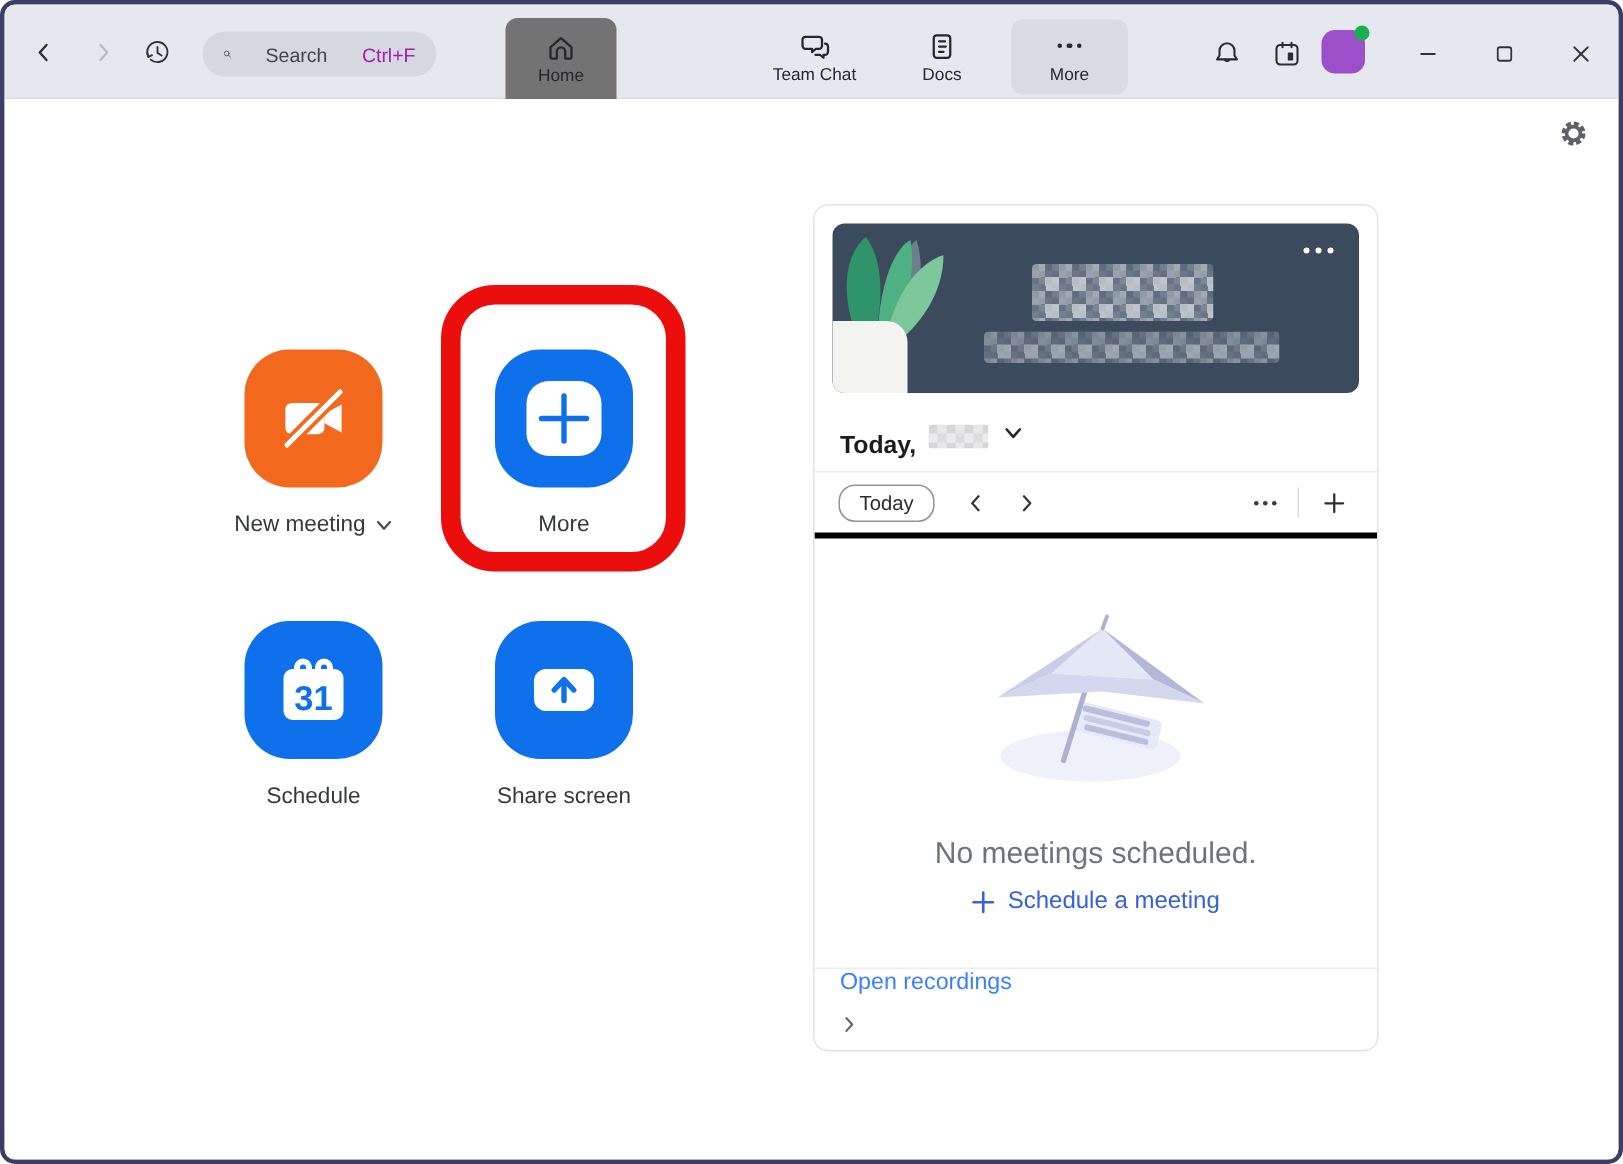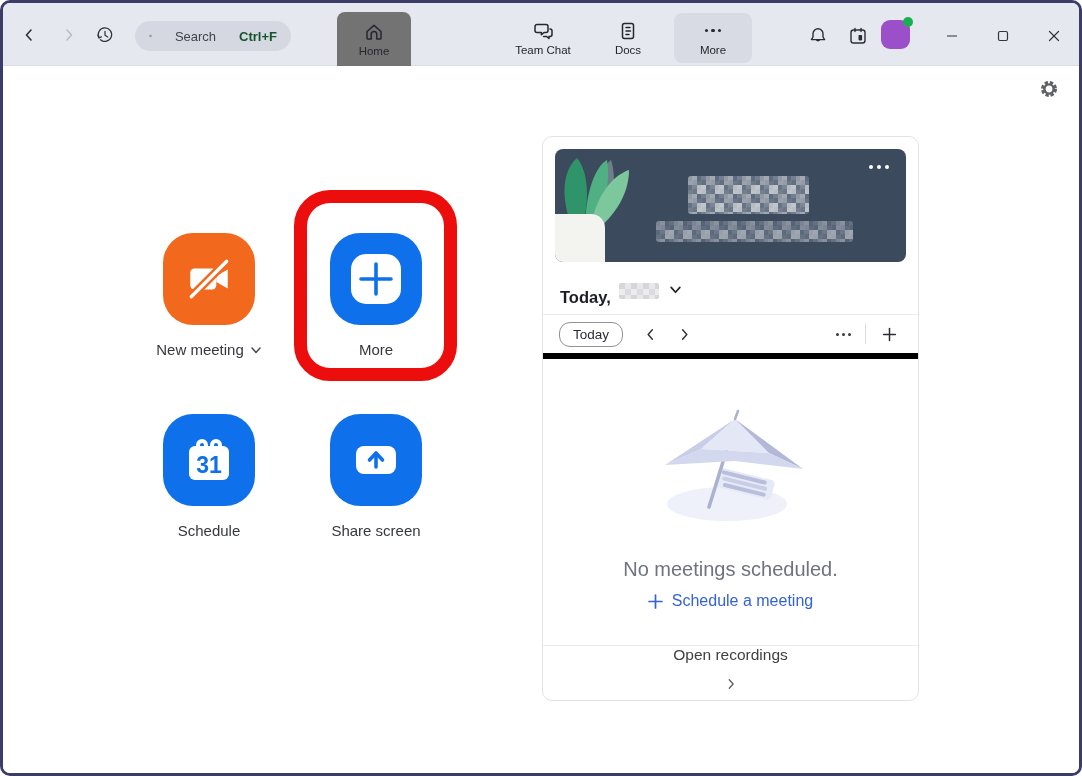--- a/index.html
+++ b/index.html
@@ -8,21 +8,21 @@
 
   .window { position:relative; width:1082px; height:776px; border:3px solid #3b3d68; border-radius:10px; overflow:hidden; background:#fff; }
 
   
   .topbar { position:relative; height:63px; background:#e6e8f0; border-bottom:1px solid #dadce4; }
   .nav-btn { position:absolute; top:22px; width:20px; height:20px; display:flex; align-items:center; justify-content:center; color:#2f2f36; cursor:pointer; }
   .nav-btn.disabled { color:#b9bcc5; }
   .nav-back { left:16px; } .nav-fwd { left:56px; } .nav-history { left:92px; color:#33343b; }
 
   .search-pill { position:absolute; left:132px; top:18px; width:156px; height:30px; background:#d5d8e0; border-radius:15px; display:flex; align-items:center; padding:0 14px; gap:23px; color:#41434c; font-size:13px; cursor:pointer; }
-  .search-pill .shortcut { margin-left:auto; color:#14532d;font-weight:bold; }
+  .search-pill .shortcut { margin-left:auto; color:#a21caf; }
 
   .tabs { position:absolute; left:0; top:0; height:63px; width:100%; }
   .tab { position:absolute; top:10px; height:50px; display:flex; flex-direction:column; align-items:center; justify-content:center; gap:3px; color:#26262d; font-size:11.5px; cursor:pointer; border-radius:8px; }
   .tab svg { display:block; }
   .tab-home   { left:334px; width:74px; top:9px; height:54px; background:#737373; border-radius:8px 8px 0 0; z-index:2; }
   .tab-meetings { left:416px; width:78px; }
   .tab-teamchat { left:498px; width:84px; }
   .tab-docs   { left:598px; width:54px; }
   .tab-more   { left:671px; width:78px; background:#d8dbe3; }
   .more-dots { display:flex; gap:3px; height:20px; align-items:center; }
@@ -63,35 +63,35 @@
   .banner-menu { position:absolute; right:13px; top:12px; display:flex; gap:4px; cursor:pointer; padding:4px; }
   .banner-menu i { width:4px; height:4px; border-radius:50%; background:#fff; }
 
   .today-row { height:46px; display:flex; align-items:center; padding:0 17px; gap:8px; }
   .today-row .date-label { font-size:16.5px; font-weight:bold; color:#1c1d24;margin-top:12px; }
   .blur-chip { width:40px; height:16px; border-radius:2px;
     background-image: conic-gradient(from 90deg at 50% 50%, #dcdcdf 25%, #ececef 0 50%, #d6d6da 0 75%, #e8e8eb 0);
     background-size:12px 12px; }
   .today-row .chev { color:#26262c; margin-left:2px; cursor:pointer; }
 
-  .cal-toolbar { height:45px; border-top:1px solid #ececef; border-bottom:6px solid #000000; display:flex; align-items:center; padding:0 16px; }
+  .cal-toolbar { height:45px; border-top:1px solid #ececef; border-bottom:4px solid #000000; display:flex; align-items:center; padding:0 16px; }
   .today-btn { border:1px solid #8e939c; border-radius:11px; background:#fff; padding:4px 13px; font-size:13.5px; color:#2c2d34; cursor:pointer; font-family:inherit; }
   .arrow-btn { width:26px; height:26px; display:flex; align-items:center; justify-content:center; color:#33343b; cursor:pointer; }
   .ab-prev { margin-left:14px; } .ab-next { margin-left:8px; }
   .tb-right { margin-left:auto; display:flex; align-items:center; gap:10px; }
   .overflow-dots { display:flex; gap:3px; padding:6px 4px; cursor:pointer; }
   .overflow-dots i { width:3px; height:3px; border-radius:50%; background:#3a3b42; }
   .v-div { width:1px; height:20px; background:#dcdce0; }
   .plus-btn { width:26px; height:26px; display:flex; align-items:center; justify-content:center; color:#2c2d34; cursor:pointer; }
 
   .cal-body { flex:1; display:flex; flex-direction:column; align-items:center; padding-top:50px; }
   .empty-msg { margin-top:34px; font-size:20px; color:#6f7280; }
   .schedule-link { margin-top:11px; display:flex; align-items:center; gap:9px; font-size:16px; color:#3462d8; cursor:pointer; }
 
-  .card-footer { height:55px; border-top:1px solid #ececef; display:flex; align-items:center; padding:0 17px; gap:12px; color:#404040; font-size:15.5px; cursor:pointer;flex-direction:column; }
+  .card-footer { height:55px; border-top:1px solid #ececef; display:flex; padding:0 17px; gap:12px; color:#3b82f6; font-size:15.5px; cursor:pointer;flex-direction:column; }
   .card-footer .chev { color:#5d616b; }
 </style>
 </head>
 <body>
 
 <div class="window">
 
   <div class="topbar">
     <div class="nav-btn nav-back">
       <svg width="14" height="14" viewBox="0 0 14 14" fill="none" stroke="currentColor" stroke-width="1.6" stroke-linecap="round" stroke-linejoin="round">

